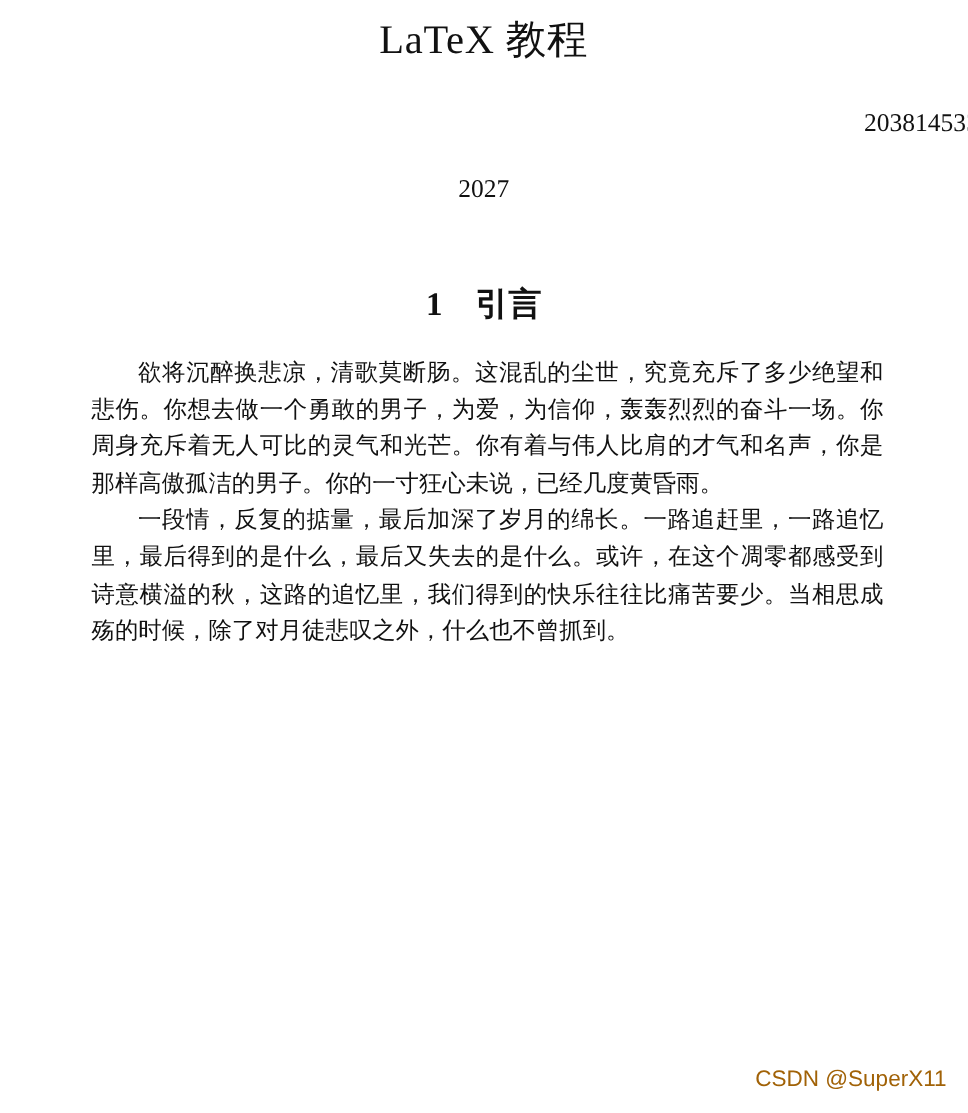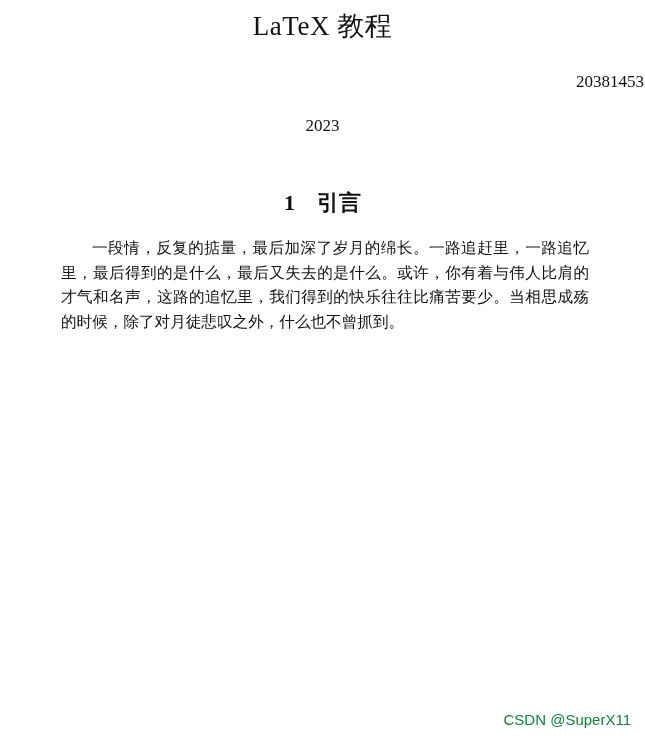--- a/index.html
+++ b/index.html
@@ -12,32 +12,33 @@
   .date { position: absolute; top: 116px; left: 0; width: 645px; text-align: center;
           font-family: "Liberation Serif", serif; font-size: 17px; }
   .section { position: absolute; top: 188px; left: 0; width: 645px; text-align: center;
              font-family: "Liberation Serif", "DejaVu Serif", serif; font-size: 22px; font-weight: bold; }
   .section .num { margin-right: 22px; }
   .body { position: absolute; top: 236px; left: 61px; width: 528px;
           font-size: 15.6px; line-height: 24.6px; text-align: justify; }
   .para { margin: 0; }
   .para.indent { text-indent: 31px; }
   .watermark { position: absolute; right: 14px; bottom: 14px;
-               font-family: "Liberation Sans", "DejaVu Sans", sans-serif; font-size: 15px; color: #15803d; }
+               font-family: "Liberation Sans", "DejaVu Sans", sans-serif; font-size: 15px; color: #a16207; }
 </style>
 </head>
 <body>
 
 <div>
   <div class="title">LaTeX 教程</div>
   <div class="author">2038145339</div>
-  <div class="date">2023</div>
+  <div class="date">2027</div>
 
   <div class="section">
     <span class="num">1</span><span>引言</span>
   </div>
 
   <div class="body">
-    <p class="para indent">一段情，反复的掂量，最后加深了岁月的绵长。一路追赶里，一路追忆里，最后得到的是什么，最后又失去的是什么。或许，你有着与伟人比肩的才气和名声，这路的追忆里，我们得到的快乐往往比痛苦要少。当相思成殇的时候，除了对月徒悲叹之外，什么也不曾抓到。</p>
+    <p class="para indent">欲将沉醉换悲凉，清歌莫断肠。这混乱的尘世，究竟充斥了多少绝望和悲伤。你想去做一个勇敢的男子，为爱，为信仰，轰轰烈烈的奋斗一场。你周身充斥着无人可比的灵气和光芒。你有着与伟人比肩的才气和名声，你是那样高傲孤洁的男子。你的一寸狂心未说，已经几度黄昏雨。</p>
+    <p class="para indent">一段情，反复的掂量，最后加深了岁月的绵长。一路追赶里，一路追忆里，最后得到的是什么，最后又失去的是什么。或许，在这个凋零都感受到诗意横溢的秋，这路的追忆里，我们得到的快乐往往比痛苦要少。当相思成殇的时候，除了对月徒悲叹之外，什么也不曾抓到。</p>
   </div>
 
   <div class="watermark">CSDN @SuperX11</div>
 </div>
 
 </body></html>

